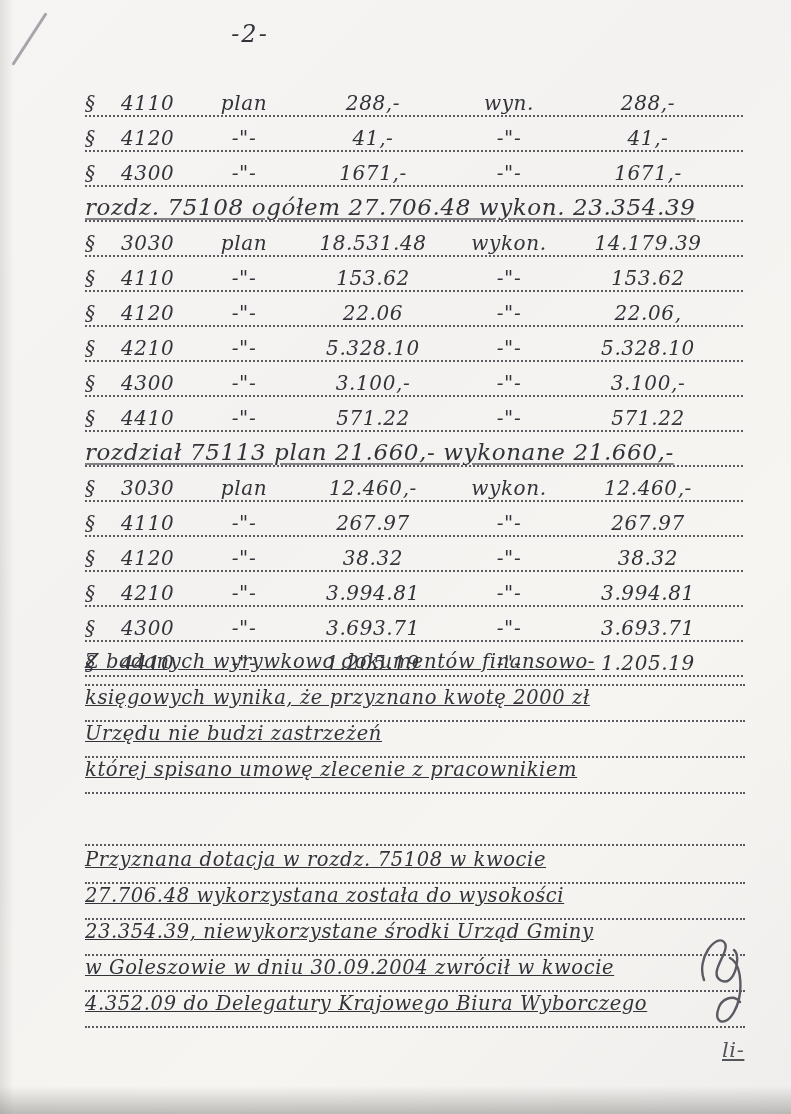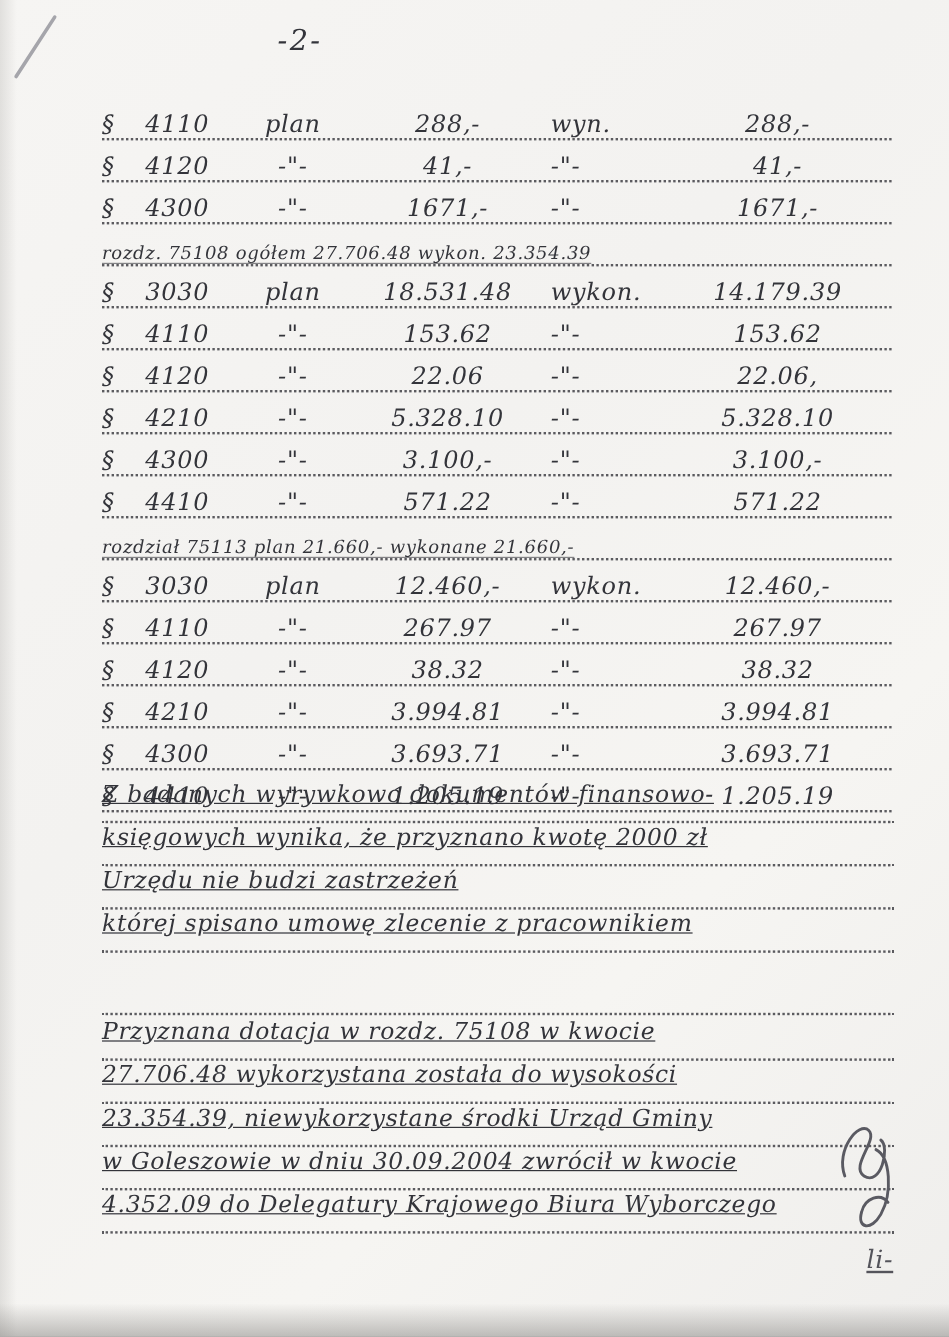--- a/index.html
+++ b/index.html
@@ -16,23 +16,23 @@
     font-size:24px; letter-spacing:2px;}
   #ledger{position:absolute; top:82px; left:85px; width:658px;}
   .row{display:flex; align-items:flex-end; height:33px;
     border-bottom:2px dotted rgba(48,48,54,.78); padding-bottom:0px;
     font-size:20px; white-space:nowrap;}
   .c{display:inline-block;}
   .sym{width:36px;}
   .code{width:80px;}
   .pl{width:86px; text-align:center;margin-top:47px;}
   .pv{width:172px; text-align:center;}
-  .wl{width:100px; }
+  .wl{width:100px; text-align:center;}
   .wv{width:178px; text-align:center;}
-  .summary{font-size:15px; text-decoration:underline;
+  .summary{font-size:23px; text-decoration:underline;
     text-decoration-color:rgba(110,110,115,.85); text-underline-offset:3px;}
   .para{position:absolute; left:85px; width:660px;}
   .hline{height:34px; border-bottom:2px dotted rgba(48,48,54,.78);
     display:flex; align-items:flex-start; font-size:19.5px; white-space:nowrap;text-decoration:underline;}
   #para-1{top:650px;} #para-2{top:848px;}
   #gapline{position:absolute; left:85px; top:824px; width:660px; height:20px;
     border-bottom:2px dotted rgba(48,48,54,.78);}
   #corner-slash{position:absolute; left:28px; top:8px; width:3px; height:62px;
     background:#97979d; border-radius:2px; transform:rotate(33deg); opacity:.85;}
   #paraph{position:absolute; left:690px; top:928px;}

